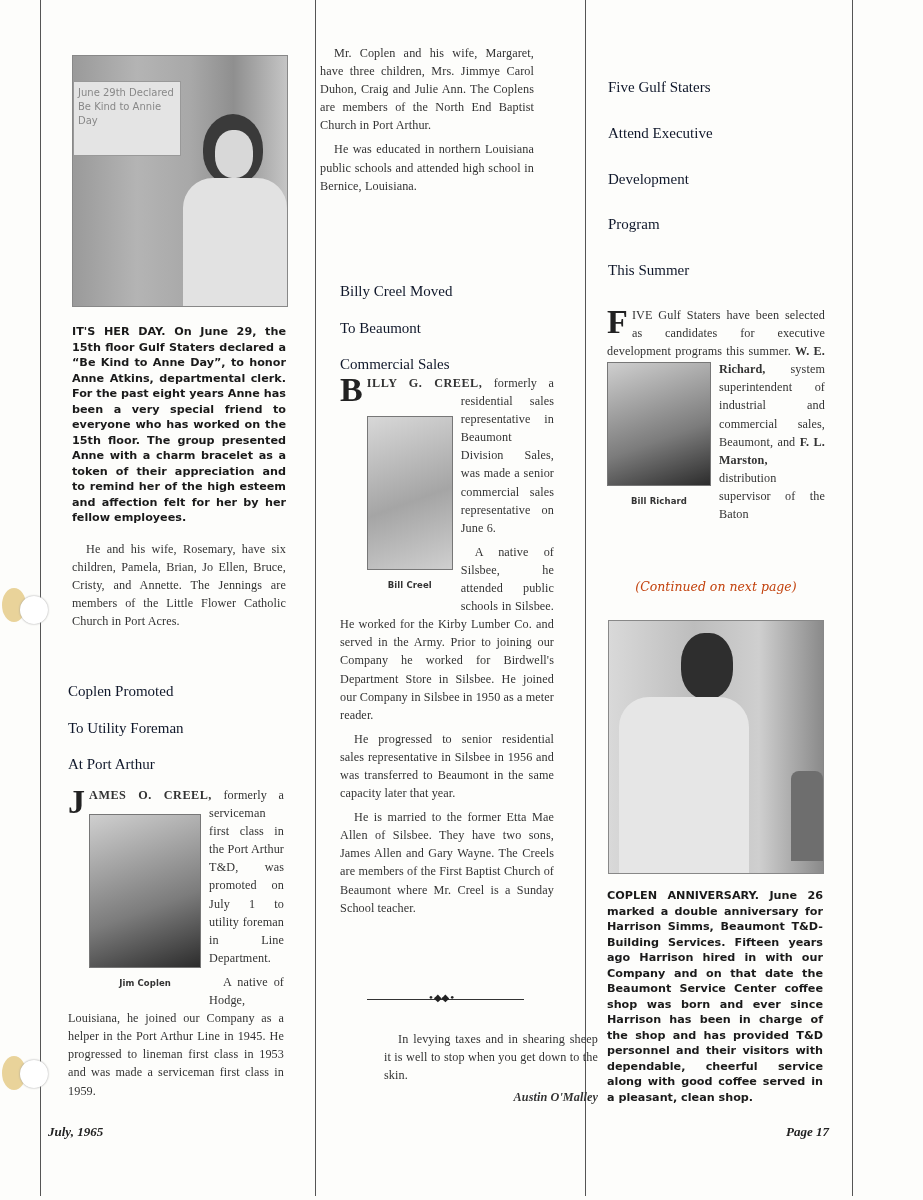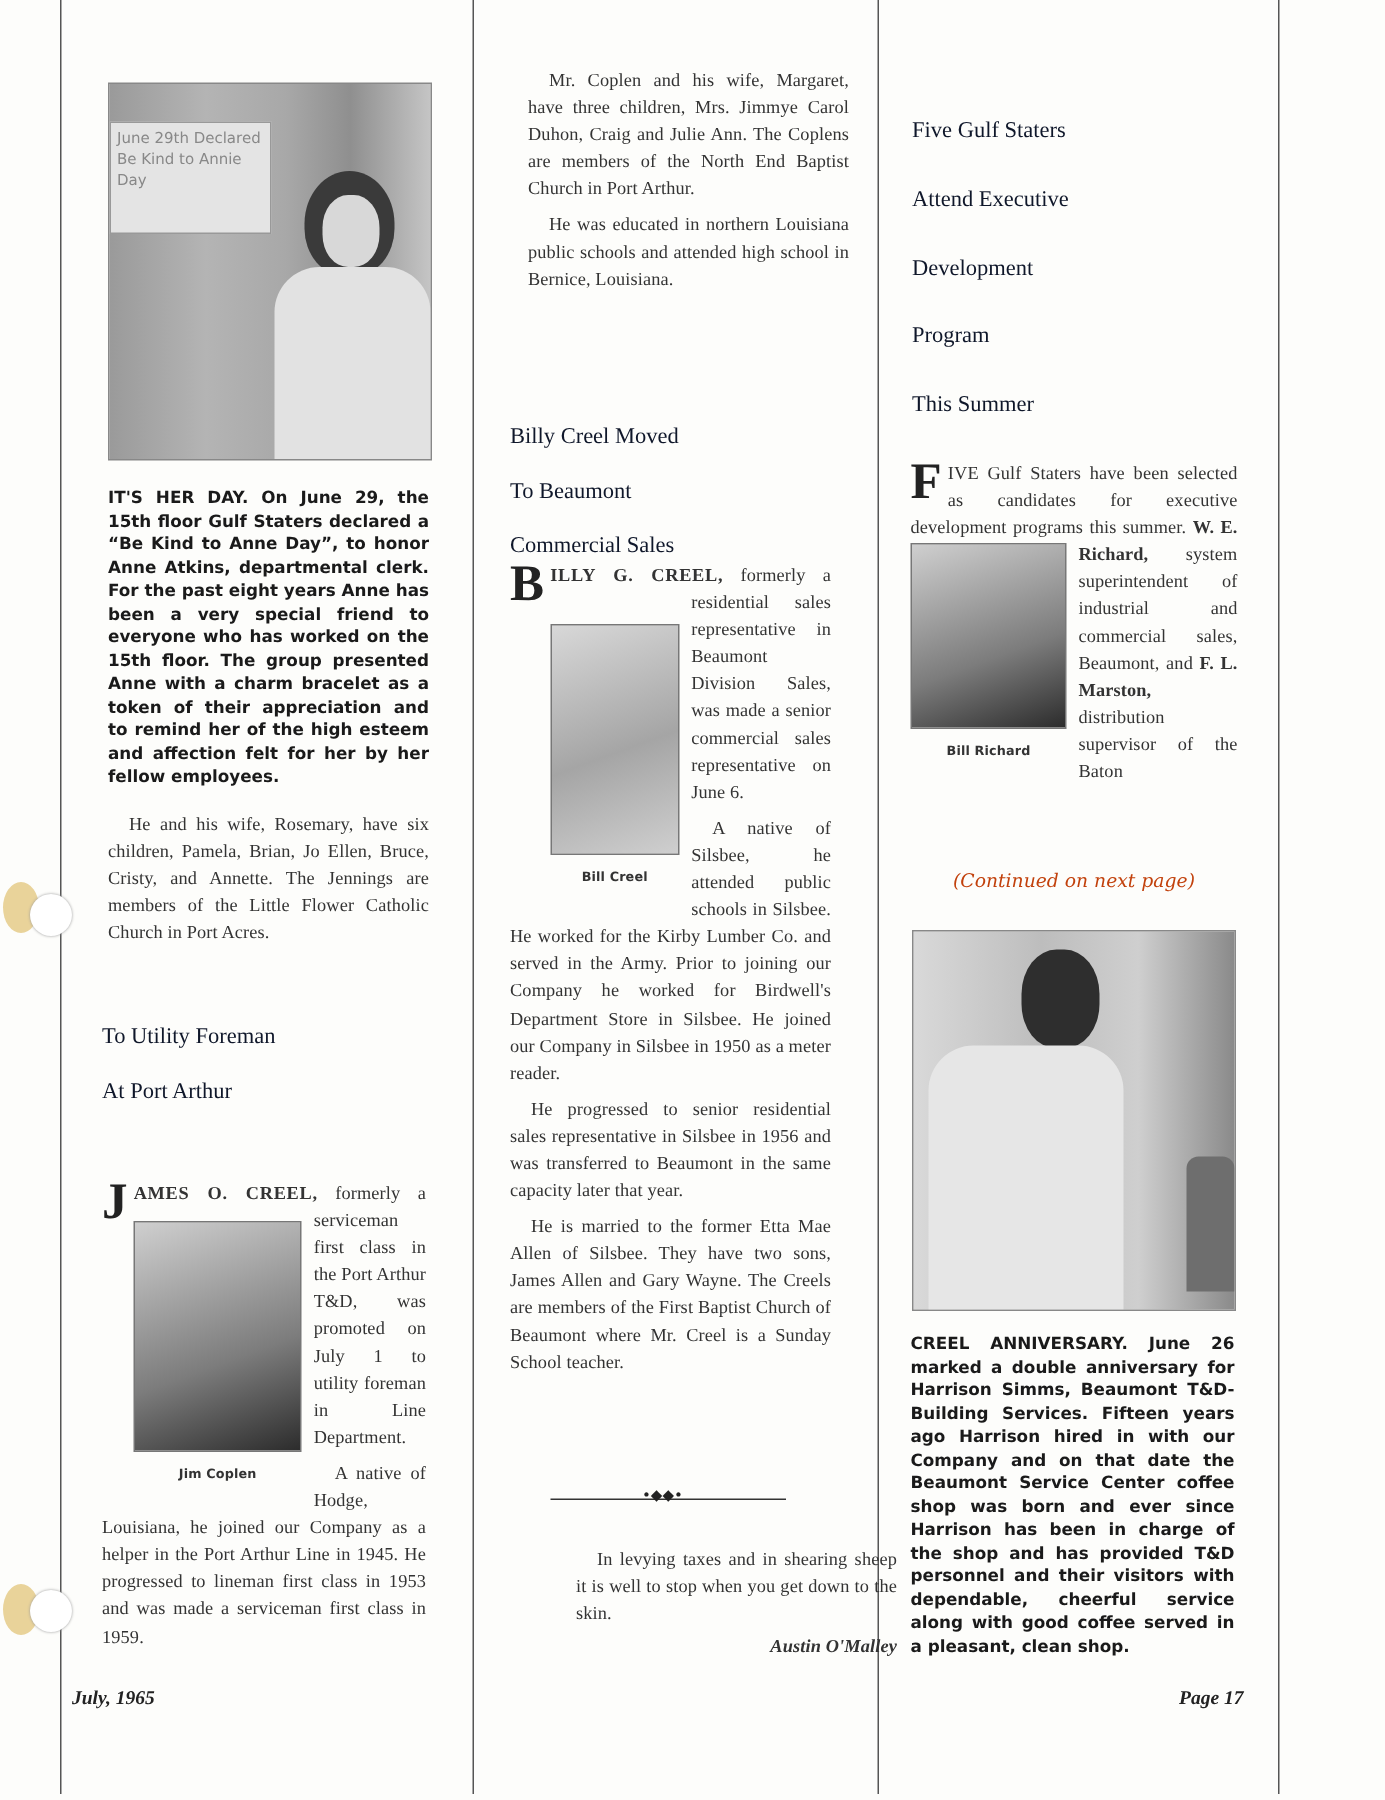--- a/index.html
+++ b/index.html
@@ -66,36 +66,37 @@
 <div class="caption" style="left:72px; top:324px; width:214px;">
   <span>IT'S HER DAY.</span>
   <span>On June 29, the 15th floor Gulf Staters declared a “Be Kind to Anne Day”, to honor Anne Atkins, departmental clerk. For the past eight years Anne has been a very special friend to everyone who has worked on the 15th floor. The group presented Anne with a charm bracelet as a token of their appreciation and to remind her of the high esteem and affection felt for her by her fellow employees.</span>
 </div>
 
 <div class="body-txt" style="left:72px; top:540px; width:214px;">
   <p>He and his wife, Rosemary, have six children, Pamela, Brian, Jo Ellen, Bruce, Cristy, and Annette. The Jennings are members of the Little Flower Catholic Church in Port Acres.</p>
 </div>
 
 <div class="headline" style="left:68px; top:673px;">
+  <div>Coplen Promoted</div>
   <div>To Utility Foreman</div>
   <div>At Port Arthur</div>
 </div>
 
 <div class="body-txt" style="left:68px; top:786px; width:216px;">
   <span class="dropcap">J</span>
   <span class="smallcaps">AMES O. CREEL,</span>
   <div class="wrapimg" style="width:112px; margin-top:10px;">
     <div class="wrapimg-box" style="height:152px;"></div>
     <span class="inner-label">Jim Coplen</span>
   </div>
   <span>formerly a serviceman first class in the Port Arthur T&amp;D, was promoted on July 1 to utility foreman in Line Department.</span>
   <p style="margin-top:6px;">A native of Hodge, Louisiana, he joined our Company as a helper in the Port Arthur Line in 1945. He progressed to lineman first class in 1953 and was made a serviceman first class in 1959.</p>
 </div>
 
-<div class="body-txt" style="left:352px; top:44px; width:214px;">
+<div class="body-txt" style="left:320px; top:44px; width:214px;">
   <p>Mr. Coplen and his wife, Margaret, have three children, Mrs. Jimmye Carol Duhon, Craig and Julie Ann. The Coplens are members of the North End Baptist Church in Port Arthur.</p>
   <p>He was educated in northern Louisiana public schools and attended high school in Bernice, Louisiana.</p>
 </div>
 
 <div class="headline" style="left:340px; top:273px;">
   <div>Billy Creel Moved</div>
   <div>To Beaumont</div>
   <div>Commercial Sales</div>
 </div>
 
@@ -143,18 +144,18 @@
 
 <div class="continued" style="left:607px; top:579px; width:218px;">(Continued on next page)</div>
 
 <div class="photo" style="left:608px; top:620px; width:214px; height:252px; background: linear-gradient(90deg,#d9d9d9 0%,#bdbdbd 40%,#cfcfcf 70%,#8a8a8a 100%);">
   <div style="position:absolute; left:72px; top:12px; width:52px; height:66px; border-radius:45%; background:#2e2e2e;"></div>
   <div style="position:absolute; left:10px; top:76px; width:130px; height:176px; border-radius:30px 30px 0 0; background:#e6e6e6;"></div>
   <div style="position:absolute; left:182px; top:150px; width:32px; height:90px; background:#6e6e6e; border-radius:8px 8px 0 0;"></div>
 </div>
 
 <div class="caption" style="left:607px; top:888px; width:216px;">
-  <span>CREEL ANNIVERSARY.</span>
+  <span>COPLEN ANNIVERSARY.</span>
   <span>June 26 marked a double anniversary for Harrison Simms, Beaumont T&amp;D-Building Services. Fifteen years ago Harrison hired in with our Company and on that date the Beaumont Service Center coffee shop was born and ever since Harrison has been in charge of the shop and has provided T&amp;D personnel and their visitors with dependable, cheerful service along with good coffee served in a pleasant, clean shop.</span>
 </div>
 
 <div class="footer" style="left:48px;">July, 1965</div>
 <div class="footer" style="left:786px;">Page 17</div>
 
 </body></html>

